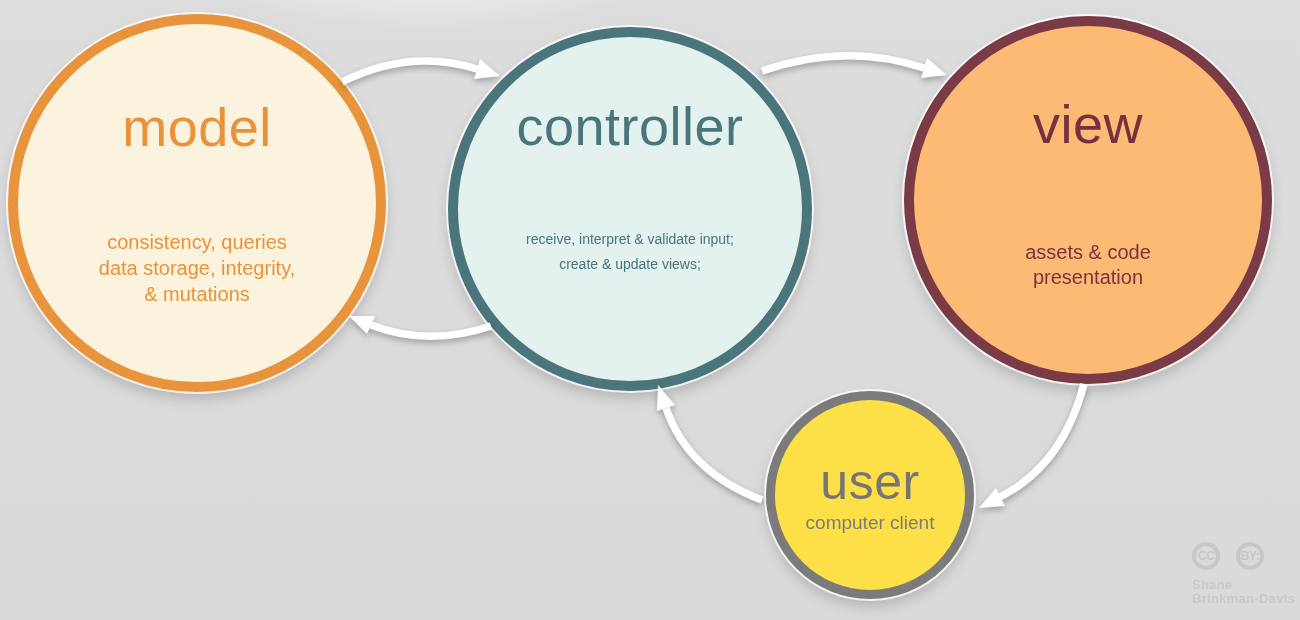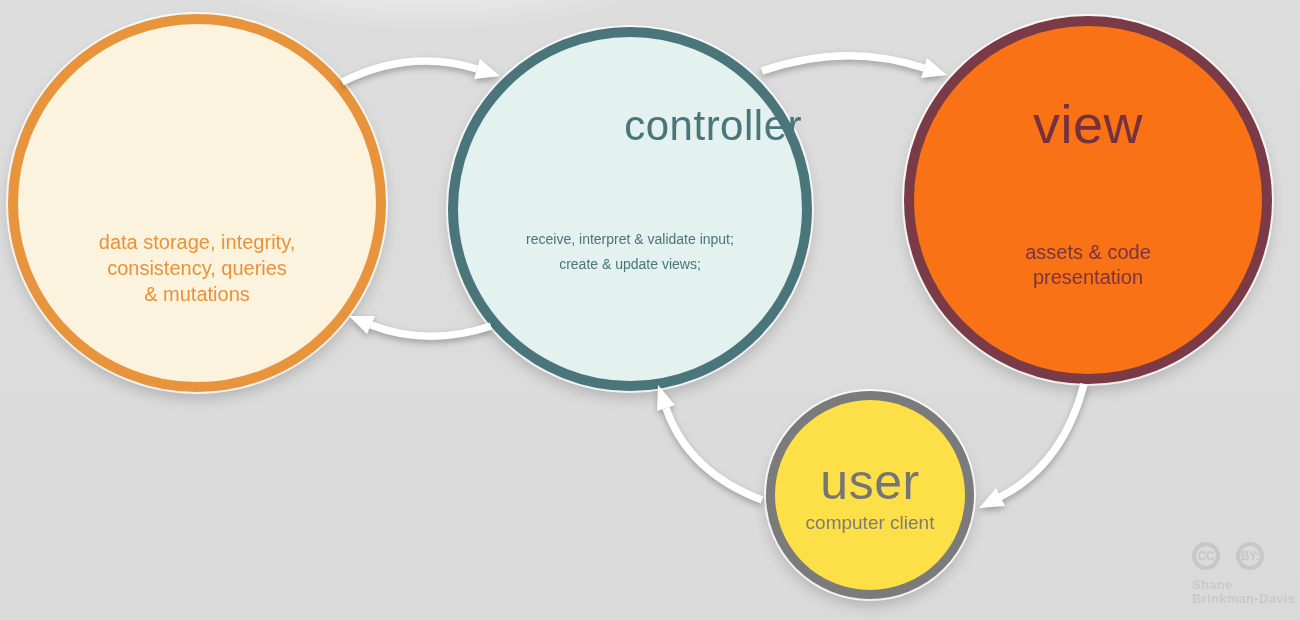--- a/index.html
+++ b/index.html
@@ -23,26 +23,26 @@
     left: 8px; top: 14px; width: 378px; height: 378px;
     background: #fcf3de; border: 10px solid #e8943c;
   }
   #node-model .node-title { top: 76px; font-size: 54px; line-height: 54px; color: #e8923a; }
   #node-model .node-desc  { top: 205px; font-size: 20px; line-height: 26px; color: #e8923a; }
 
   #node-controller {
     left: 448px; top: 27px; width: 364px; height: 364px;
     background: #e3f1ef; border: 10px solid #4a757a;
   }
-  #node-controller .node-title { top: 62px; font-size: 42px; line-height: 54px; color: #4a767b; text-align: right; }
+  #node-controller .node-title { top: 62px; font-size: 54px; line-height: 54px; color: #4a767b; }
   #node-controller .node-desc  { top: 190px; font-size: 14px; line-height: 25px; color: #4a767b; }
 
   #node-view {
     left: 904px; top: 16px; width: 368px; height: 368px;
-    background: #f97316; border: 10px solid #7a3a46;
+    background: #fdba74; border: 10px solid #7a3a46;
   }
   #node-view .node-title { top: 71px; font-size: 54px; line-height: 54px; color: #76313f; }
   #node-view .node-desc  { top: 214px; font-size: 20px; line-height: 25px; color: #7a3340; }
 
   #node-user {
     left: 766px; top: 391px; width: 208px; height: 208px;
     background: #fde047; border: 9px solid #7b7b7b;
   }
   #node-user .node-title { top: 57px; font-size: 50px; line-height: 50px; color: #757575; }
   #node-user .node-desc  { top: 110px; font-size: 19px; line-height: 25px; color: #7c7c7c; }
@@ -61,23 +61,24 @@
     width: 28px; height: 28px; border-radius: 50%; border: 4px solid #c7c7c7;
     box-sizing: border-box; display: flex; align-items: center; justify-content: center;
     font-weight: bold; font-size: 12px; letter-spacing: -0.5px;
   }
   .cc-name { margin-top: 8px; font-weight: bold; font-size: 13px; line-height: 14px; color: #c9c9c9; letter-spacing: .3px; }
 </style>
 </head>
 <body>
 
 <div class="node" id="node-model">
+  <div class="node-title">model</div>
   <div class="node-desc">
+    <div>consistency, queries</div>
     <div>data storage, integrity,</div>
-    <div>consistency, queries</div>
     <div>&amp; mutations</div>
   </div>
 </div>
 
 <div class="node" id="node-controller">
   <div class="node-title">controller</div>
   <div class="node-desc">
     <div>receive, interpret &amp; validate input;</div>
     <div>create &amp; update views;</div>
   </div>

